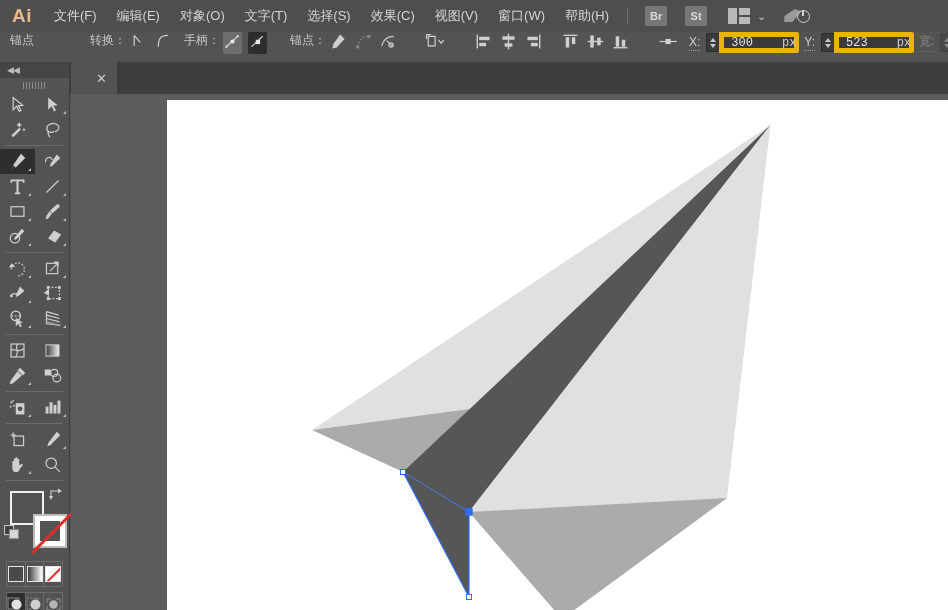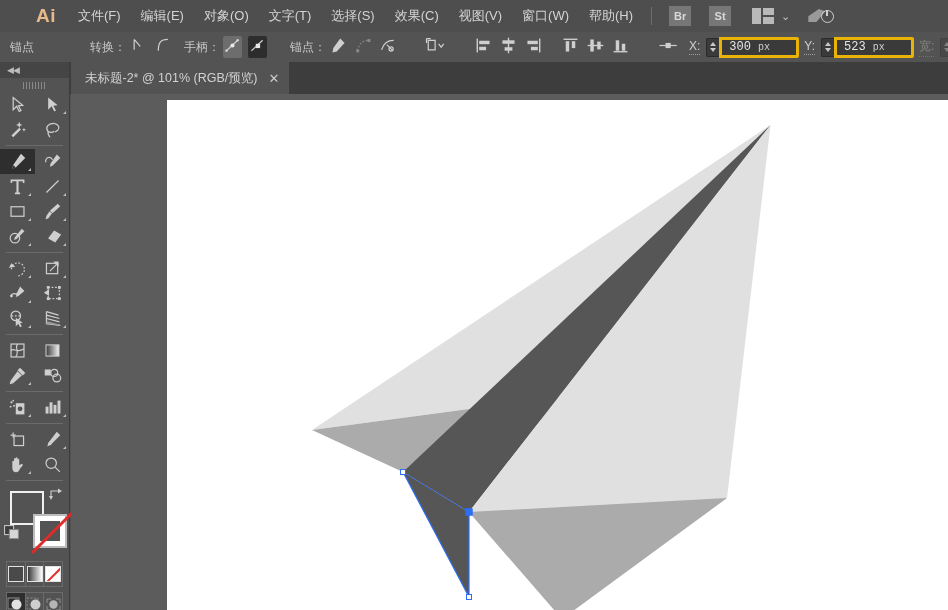--- a/index.html
+++ b/index.html
@@ -1,21 +1,21 @@
 <!DOCTYPE html>
 <html><head>
 <meta charset="utf-8">
 <style>
   * { box-sizing: border-box; margin:0; padding:0; }
   html,body{ width:948px; height:610px; overflow:hidden; background:#535353;
     font-family:"Liberation Sans","DejaVu Sans",sans-serif; }
 
   
   #menubar{ position:absolute; left:0; top:0; width:948px; height:32px;
-    background:#4e4e4e; display:flex; align-items:center;padding-left:24px; }
+    background:#4e4e4e; display:flex; align-items:center; }
   #ai-logo{ width:44px; text-align:center; color:#e8b98a; font-size:19px;
     font-weight:bold; letter-spacing:.5px; }
   .menu-item{ color:#d4d4d4; font-size:13px; padding:0 10px; line-height:32px;
     white-space:nowrap; cursor:default; }
   #menu-sep{ width:1px; height:18px; background:#6e6e6e; margin:0 8px; }
   .app-chip{ background:#777; color:#d9d9d9; font-size:11px; font-weight:bold;
     width:22px; height:20px; line-height:20px; text-align:center;
     border-radius:0; margin:0 9px; }
   #ws-switch{ display:flex; align-items:center; margin-left:12px; }
   #ws-grid{ width:22px; height:16px; display:grid; grid-template-columns:9px 11px;
@@ -26,21 +26,21 @@
   #cc-icon{ margin-left:18px; position:relative; width:26px; height:18px; }
   #cc-icon .swoosh{ position:absolute; left:0; top:2px; width:17px; height:13px;
     background:#9a9a9a; clip-path:polygon(0 55%,62% 0,100% 18%,48% 100%,0 100%); }
   #cc-icon .pw{ position:absolute; right:0; top:3px; width:13px; height:13px;
     border:1.6px solid #cfcfcf; border-radius:50%; }
   #cc-icon .pw:after{ content:""; position:absolute; left:4.2px; top:-1px;
     width:1.6px; height:6px; background:#cfcfcf; }
 
   
   #controlbar{ position:absolute; left:0; top:32px; width:948px; height:30px;
-    background:#535353; display:flex; align-items:center; }
+    background:#535353; display:flex; align-items:flex-start; }
   #cb-grip{ width:7px; height:18px; margin:0 6px 0 4px;
     background:repeating-linear-gradient(to bottom,#7d7d7d 0 1px,transparent 1px 3px); }
   .cb-label{ color:#c8c8c8; font-size:12px; white-space:nowrap; }
   .cb-sep{ width:1px; height:20px; background:#666; margin:0 9px; }
   .cb-ico{ width:22px; height:22px; position:relative; margin:0 3px;
     display:inline-block; }
   .cb-ico.sel{ background:#2d2d2d; border-radius:2px; }
   .cb-ico.dim{ opacity:.42; }
   .stroke{ stroke:#cfcfcf; fill:none; stroke-width:1.4; }
   .fillL{ fill:#cfcfcf; }
@@ -48,25 +48,25 @@
 
   .numfield{ display:flex; align-items:center; height:21px; margin-right:3px; }
   .spin{ width:13px; height:19px; display:flex; flex-direction:column;
     justify-content:center; align-items:center;
     background:#3a3a3a; border:1px solid #2b2b2b; border-right:none;
     border-radius:2px 0 0 2px; }
   .spin span{ display:block; border-left:3.2px solid transparent;
     border-right:3.2px solid transparent; }
   .spin .up{ border-bottom:4px solid #c9c9c9; margin-bottom:2px; }
   .spin .dn{ border-top:4px solid #c9c9c9; }
-  .nbox{ width:80px; height:21px; background:#3a3a3a; border:3px solid #eab308;
+  .nbox{ width:80px; height:21px; background:#3a3a3a; border:5px solid #eab308;
     border-radius:0 2px 2px 0; color:#e6e6e6; font-size:12px;
     font-family:"Liberation Mono","DejaVu Sans Mono",monospace;
     display:flex; align-items:center; padding-left:7px; gap:7px; }
-  .nbox .unit{ font-size:10px; color:#cfcfcf; }
+  .nbox .unit{ font-size:12px; color:#cfcfcf;margin-left:22px; }
   .axis{ color:#cfcfcf; font-size:12px; margin:0 6px 0 2px;
     border-bottom:1px dotted #a0a0a0; padding-bottom:1px; }
   .numfield.dimmed{ opacity:.4; }
 
   
   #tabbar{ position:absolute; left:0; top:62px; width:948px; height:32px;
     background:#3d3d3d; }
   #tab{ position:absolute; left:71px; top:0; height:32px; background:#535353;
     display:flex; align-items:center; padding:0 10px 0 14px; }
   #tab-title{ color:#d2d2d2; font-size:12.5px; white-space:nowrap; }
@@ -315,21 +315,20 @@
         <span class="dn"></span>
       </div>
     <div class="nbox">
       <span></span>
     </div>
   </div>
 </div>
 
 <div id="tabbar">
   <div id="tab">
-    <span id="tab-title">未标题-2* @ 101% (RGB/预览)</span>
     <span id="tab-close">✕</span>
   </div>
 </div>
 
 <div id="toolpanel">
   <div id="tp-head">
     <span id="tp-collapse">◀◀</span>
   </div>
   <div id="tp-grip">
       <i></i>

